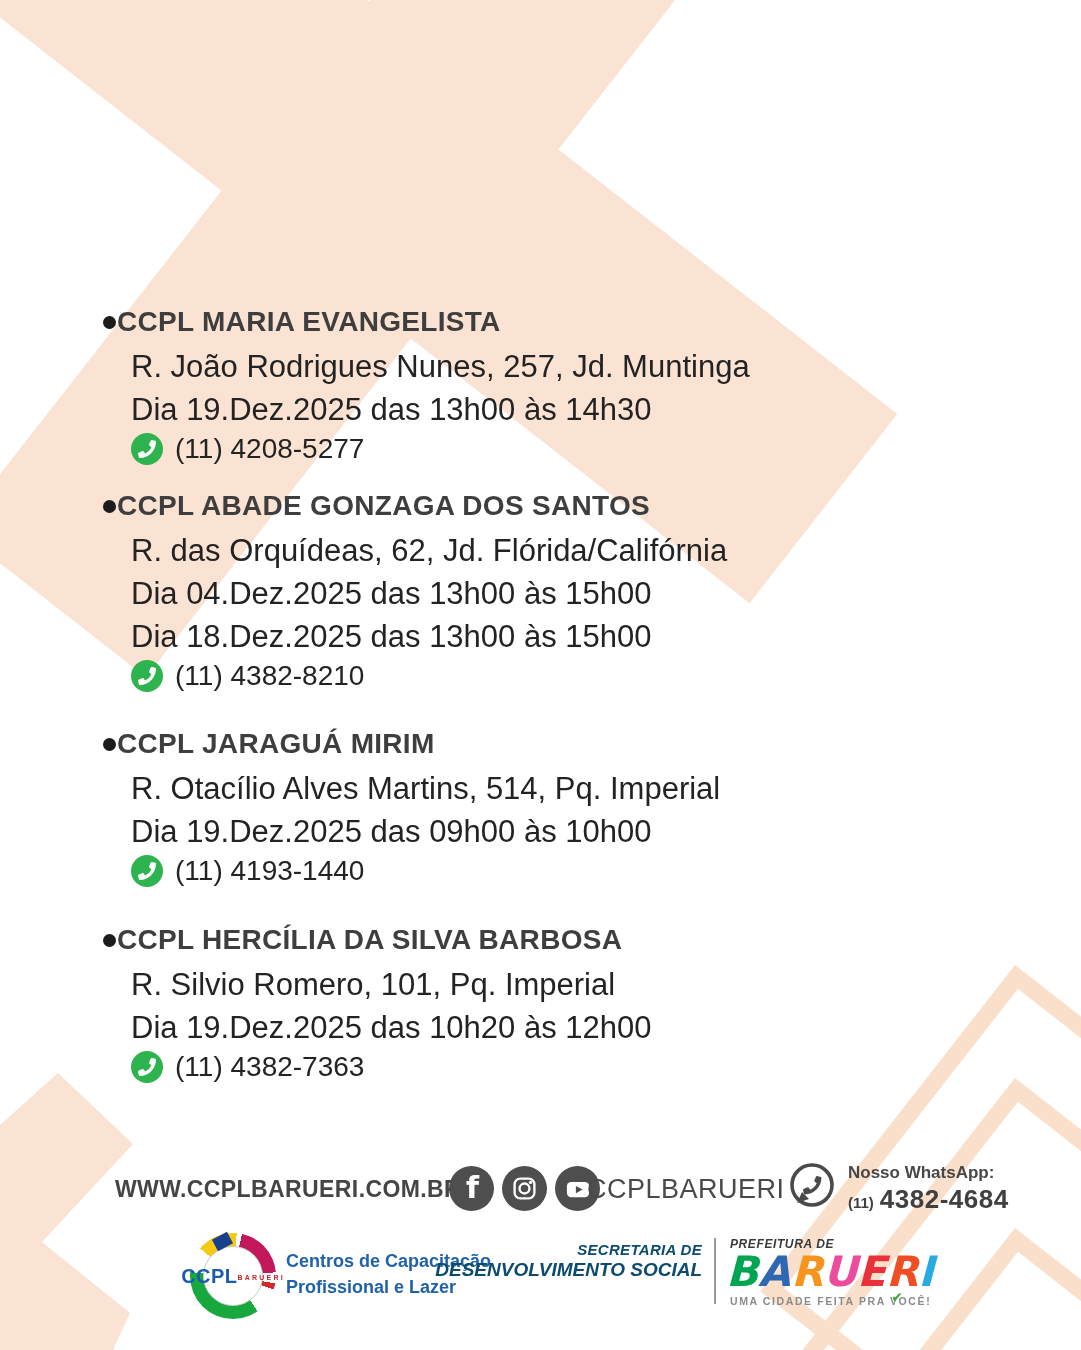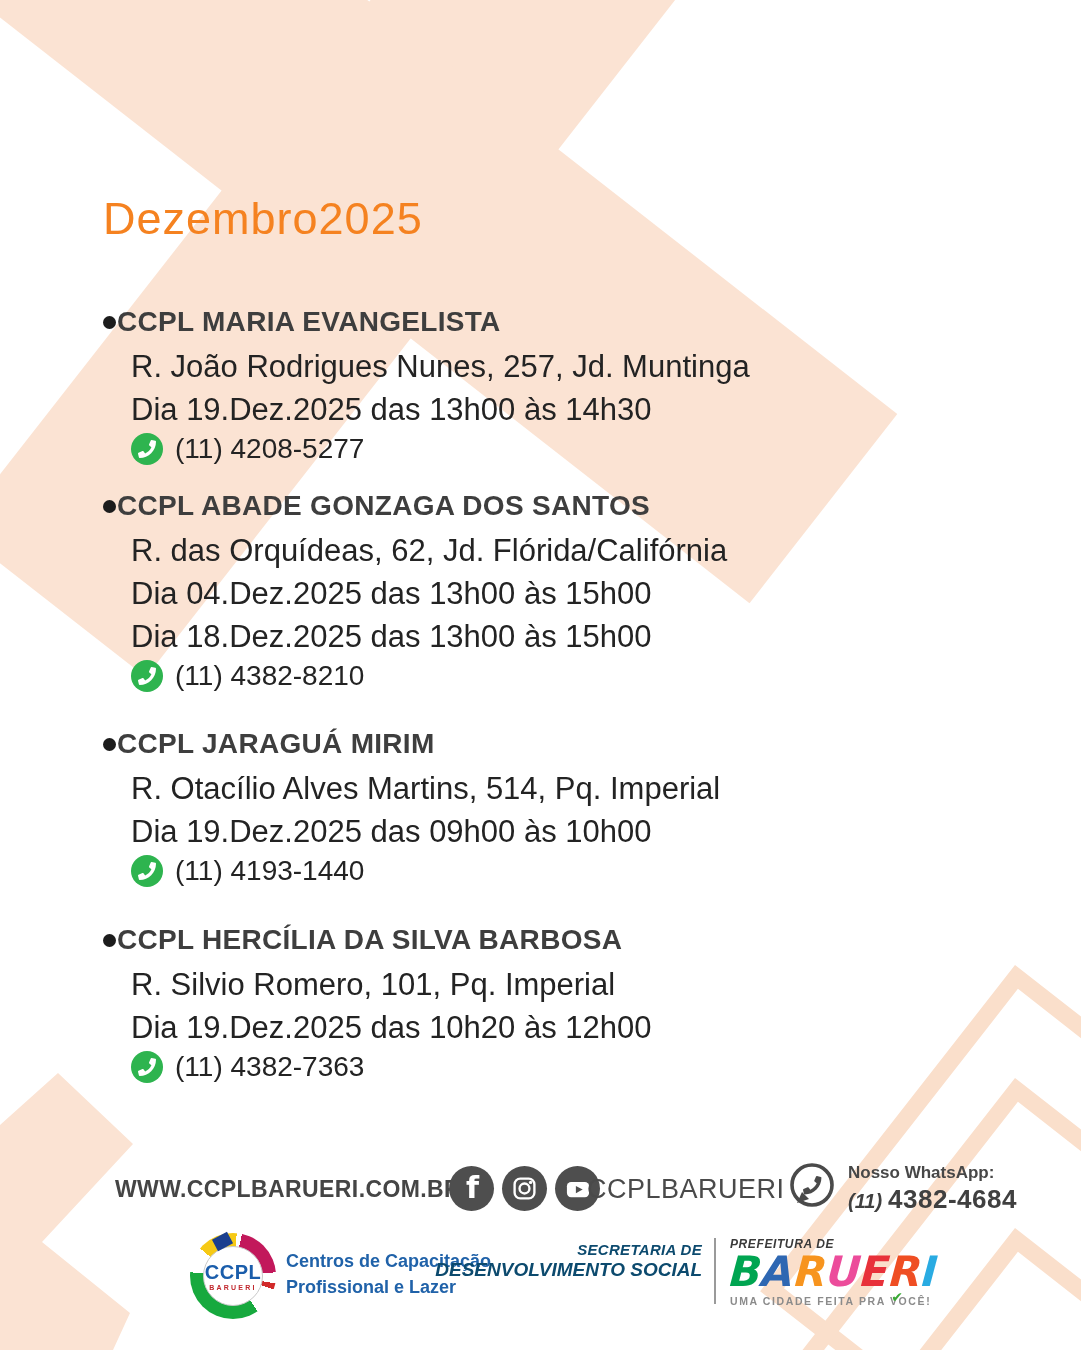--- a/index.html
+++ b/index.html
@@ -50,36 +50,36 @@
   .soc{width:45px;height:45px;border-radius:50%;background:#4E4E4E;position:relative;
        display:flex;align-items:center;justify-content:center;}
   .fb-f{color:#fff;font-weight:700;font-size:30px;font-family:"DejaVu Sans",sans-serif;
         transform:translate(1px,-1px);}
   .handle{position:absolute;left:587px;top:1174px;font-size:27px;font-weight:400;
           color:#4a4a4a;letter-spacing:.5px;white-space:nowrap;}
   .wa-footer{position:absolute;left:786px;top:1160px;width:52px;height:52px;}
   .wa-lines{position:absolute;left:848px;top:1163px;white-space:nowrap;}
   .wa-label{font-size:17px;font-weight:700;color:#474747;}
   .wa-num-row{margin-top:1px;display:flex;align-items:baseline;gap:6px;color:#404040;}
-  .wa-area{font-size:20px;font-weight:700;font-style:italic;}
+  .wa-area{font-size:15px;font-weight:700;}
   .wa-number{font-size:26px;font-weight:700;letter-spacing:.5px;}
 
   
   .ccpl-logo{position:absolute;left:190px;top:1233px;width:86px;height:86px;}
   .ccpl-ring{position:absolute;inset:0;border-radius:50%;
     background:conic-gradient(from -50deg,
       #F6C915 0deg 55deg, transparent 55deg 62deg,
       #C2185B 62deg 135deg, transparent 135deg 150deg,
       #D12A2A 150deg 158deg, transparent 158deg 195deg,
       #17A93E 195deg 325deg, transparent 325deg 360deg);}
   .ccpl-ring::after{content:"";position:absolute;inset:13px;background:#fff;border-radius:50%;
       border:1px solid #c9c9c9;box-sizing:border-box;}
   .ccpl-chip{position:absolute;left:24px;top:2px;width:17px;height:13px;background:#1B3F8F;
       transform:rotate(-28deg);}
-  .ccpl-txt{position:absolute;inset:0;display:flex;flex-direction:column;align-items:center;
+  .ccpl-txt{position:absolute;inset:0;display:flex;flex-direction:row;align-items:center;
       justify-content:center;z-index:2;}
   .ccpl-acr{font-size:20px;font-weight:700;color:#1A5DAB;letter-spacing:.5px;line-height:20px;}
   .ccpl-city{font-size:7px;font-weight:700;color:#C1272D;letter-spacing:2.2px;margin-top:2px;}
   .ccpl-tag{position:absolute;left:286px;top:1248px;font-size:18px;font-weight:700;
       color:#2062A9;line-height:26px;white-space:nowrap;}
   .secretaria{position:absolute;left:400px;top:1241px;width:302px;text-align:right;
       color:#0c4a6e;font-style:italic;white-space:nowrap;}
   .sec-l1{font-size:15px;font-weight:600;letter-spacing:.3px;}
   .sec-l2{font-size:19px;font-weight:800;margin-top:1px;}
   .sec-l3{font-size:19px;font-weight:800;margin-top:1px;}
@@ -103,21 +103,20 @@
 
   <div class="bgx">
     <div class="bar-v"></div>
       <div class="bar-h"></div>
   </div>
   <div class="chevron-left"></div>
   <div class="diamond d1"></div>
   <div class="diamond d2"></div>
   <div class="diamond d3"></div>
 
-  <div class="subtitle">Dezembro2025</div>
 
   <div class="item loc-0">
     <div class="item-head">
       <span class="bullet"></span>
       <span class="loc-name">CCPL MARIA EVANGELISTA</span>
     </div>
     <div class="line">R. João Rodrigues Nunes, 257, Jd. Muntinga</div>
     <div class="line">Dia 19.Dez.2025 das 13h00 às 14h30</div>
     <div class="phone-row">
       <span class="wa-badge">

